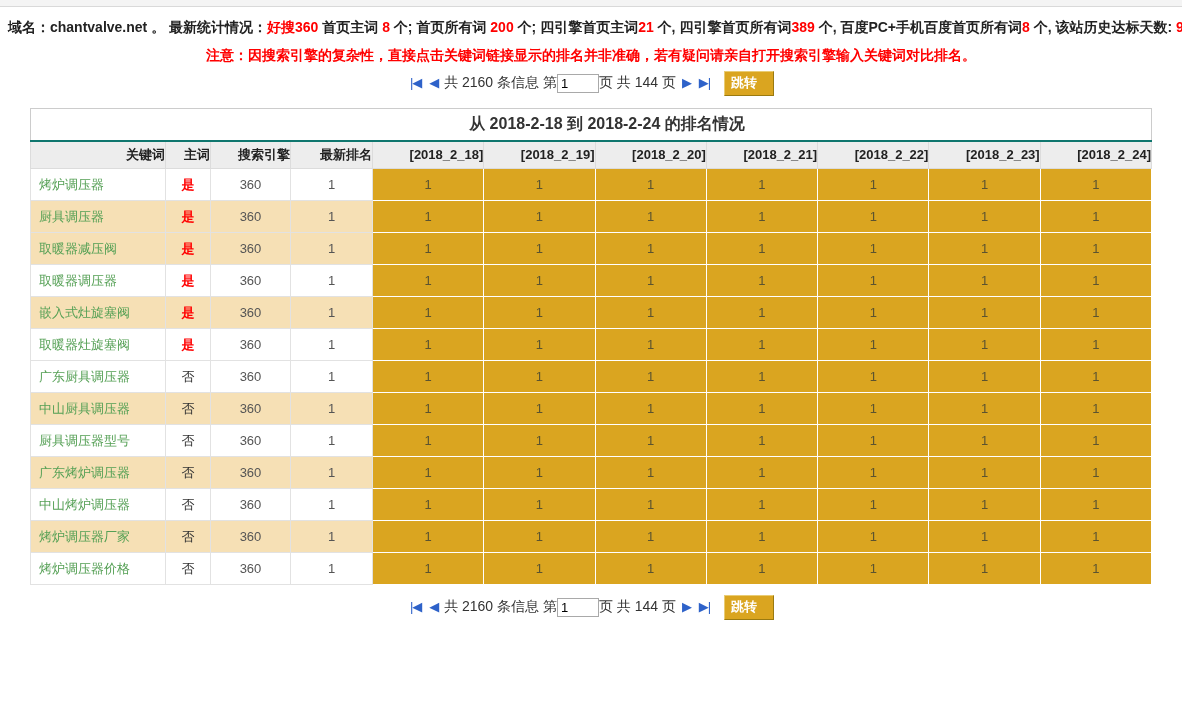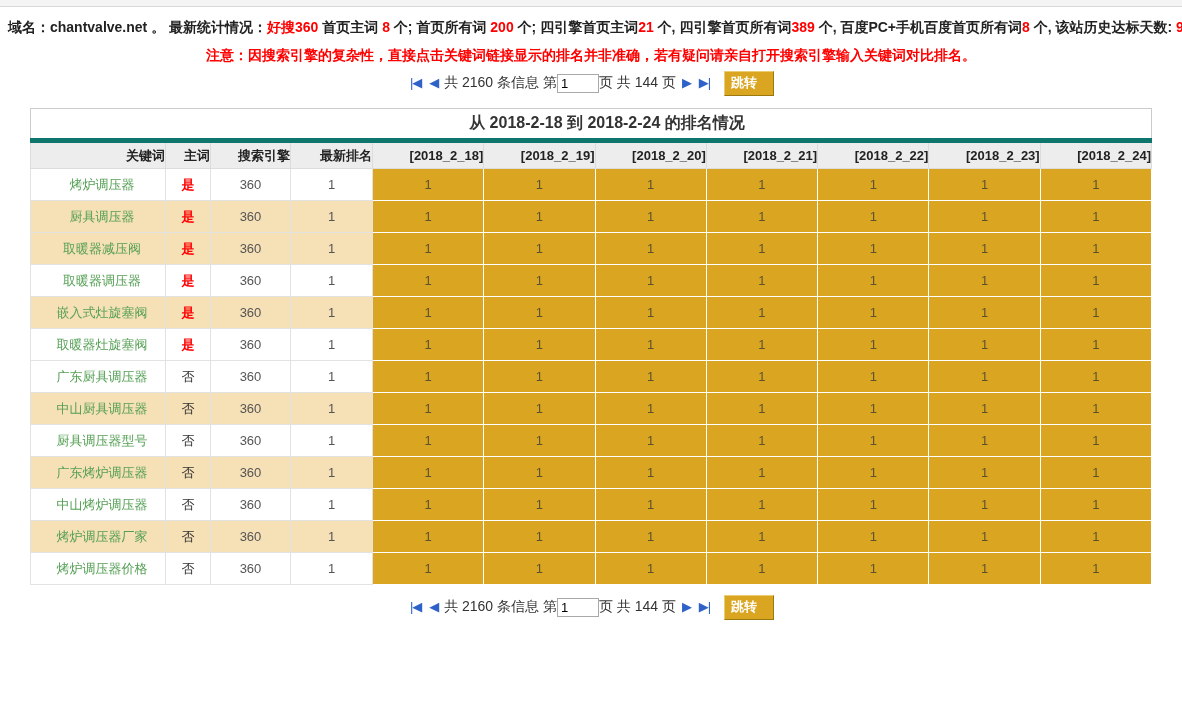--- a/index.html
+++ b/index.html
@@ -17,26 +17,26 @@
   .pager .arrow { color:var(--blue,#2e62c9); cursor:pointer; font-size:13px; letter-spacing:-1px; margin:0 2px; }
   .pager input { width:42px; height:19px; border:1px solid #a9a9a9; font-size:13px; padding-left:3px;
                  vertical-align:middle; font-family:inherit; }
   .pager .jump { display:inline-block; margin-left:8px; padding:2px 16px 3px 6px; background:var(--gold,#daa520);
                  color:#fff; font-weight:bold; font-size:13px; cursor:pointer;
                  border:1px solid; border-color:#e9cc74 #9a7a10 #9a7a10 #e9cc74; }
 
   table { width:1122px; margin:12px auto 0 auto; border-collapse:collapse; table-layout:fixed;
           border:1px solid #ccc; }
   th.title { height:32px; background:#fff; font-size:16px; font-weight:bold; color:#333;
-             text-align:center; border-bottom:5px solid #0f766e;padding-left:32px; }
+             text-align:center; border-bottom:2px solid #0f766e;padding-left:32px; }
   th.head { height:28px; background:#ededed; font-size:13px; font-weight:bold; color:#222;
             text-align:right; border:1px solid #dcdcdc; }
   td { height:32px; font-size:13px; color:#555; text-align:center; border:1px solid #e2e2e2;
        overflow:hidden; white-space:nowrap; }
-  td.kw { text-align:center; padding-left:8px; }
+  td.kw { text-align:left; padding-left:8px; }
   td.kw a { color:var(--green,#55a055); text-decoration:none; cursor:pointer; }
   td.yes { color:var(--red,#f00); font-weight:bold; }
   td.no  { color:#333; }
   tr.alt td { background:var(--tan,#f6e0b5); }
   td.gold, tr.alt td.gold { background:var(--gold,#daa520); border:1px solid #fff; color:#5b5330; }
 
   .pager.bottom { margin-top:10px; margin-bottom:12px; }
 </style>
 </head>
 <body>

